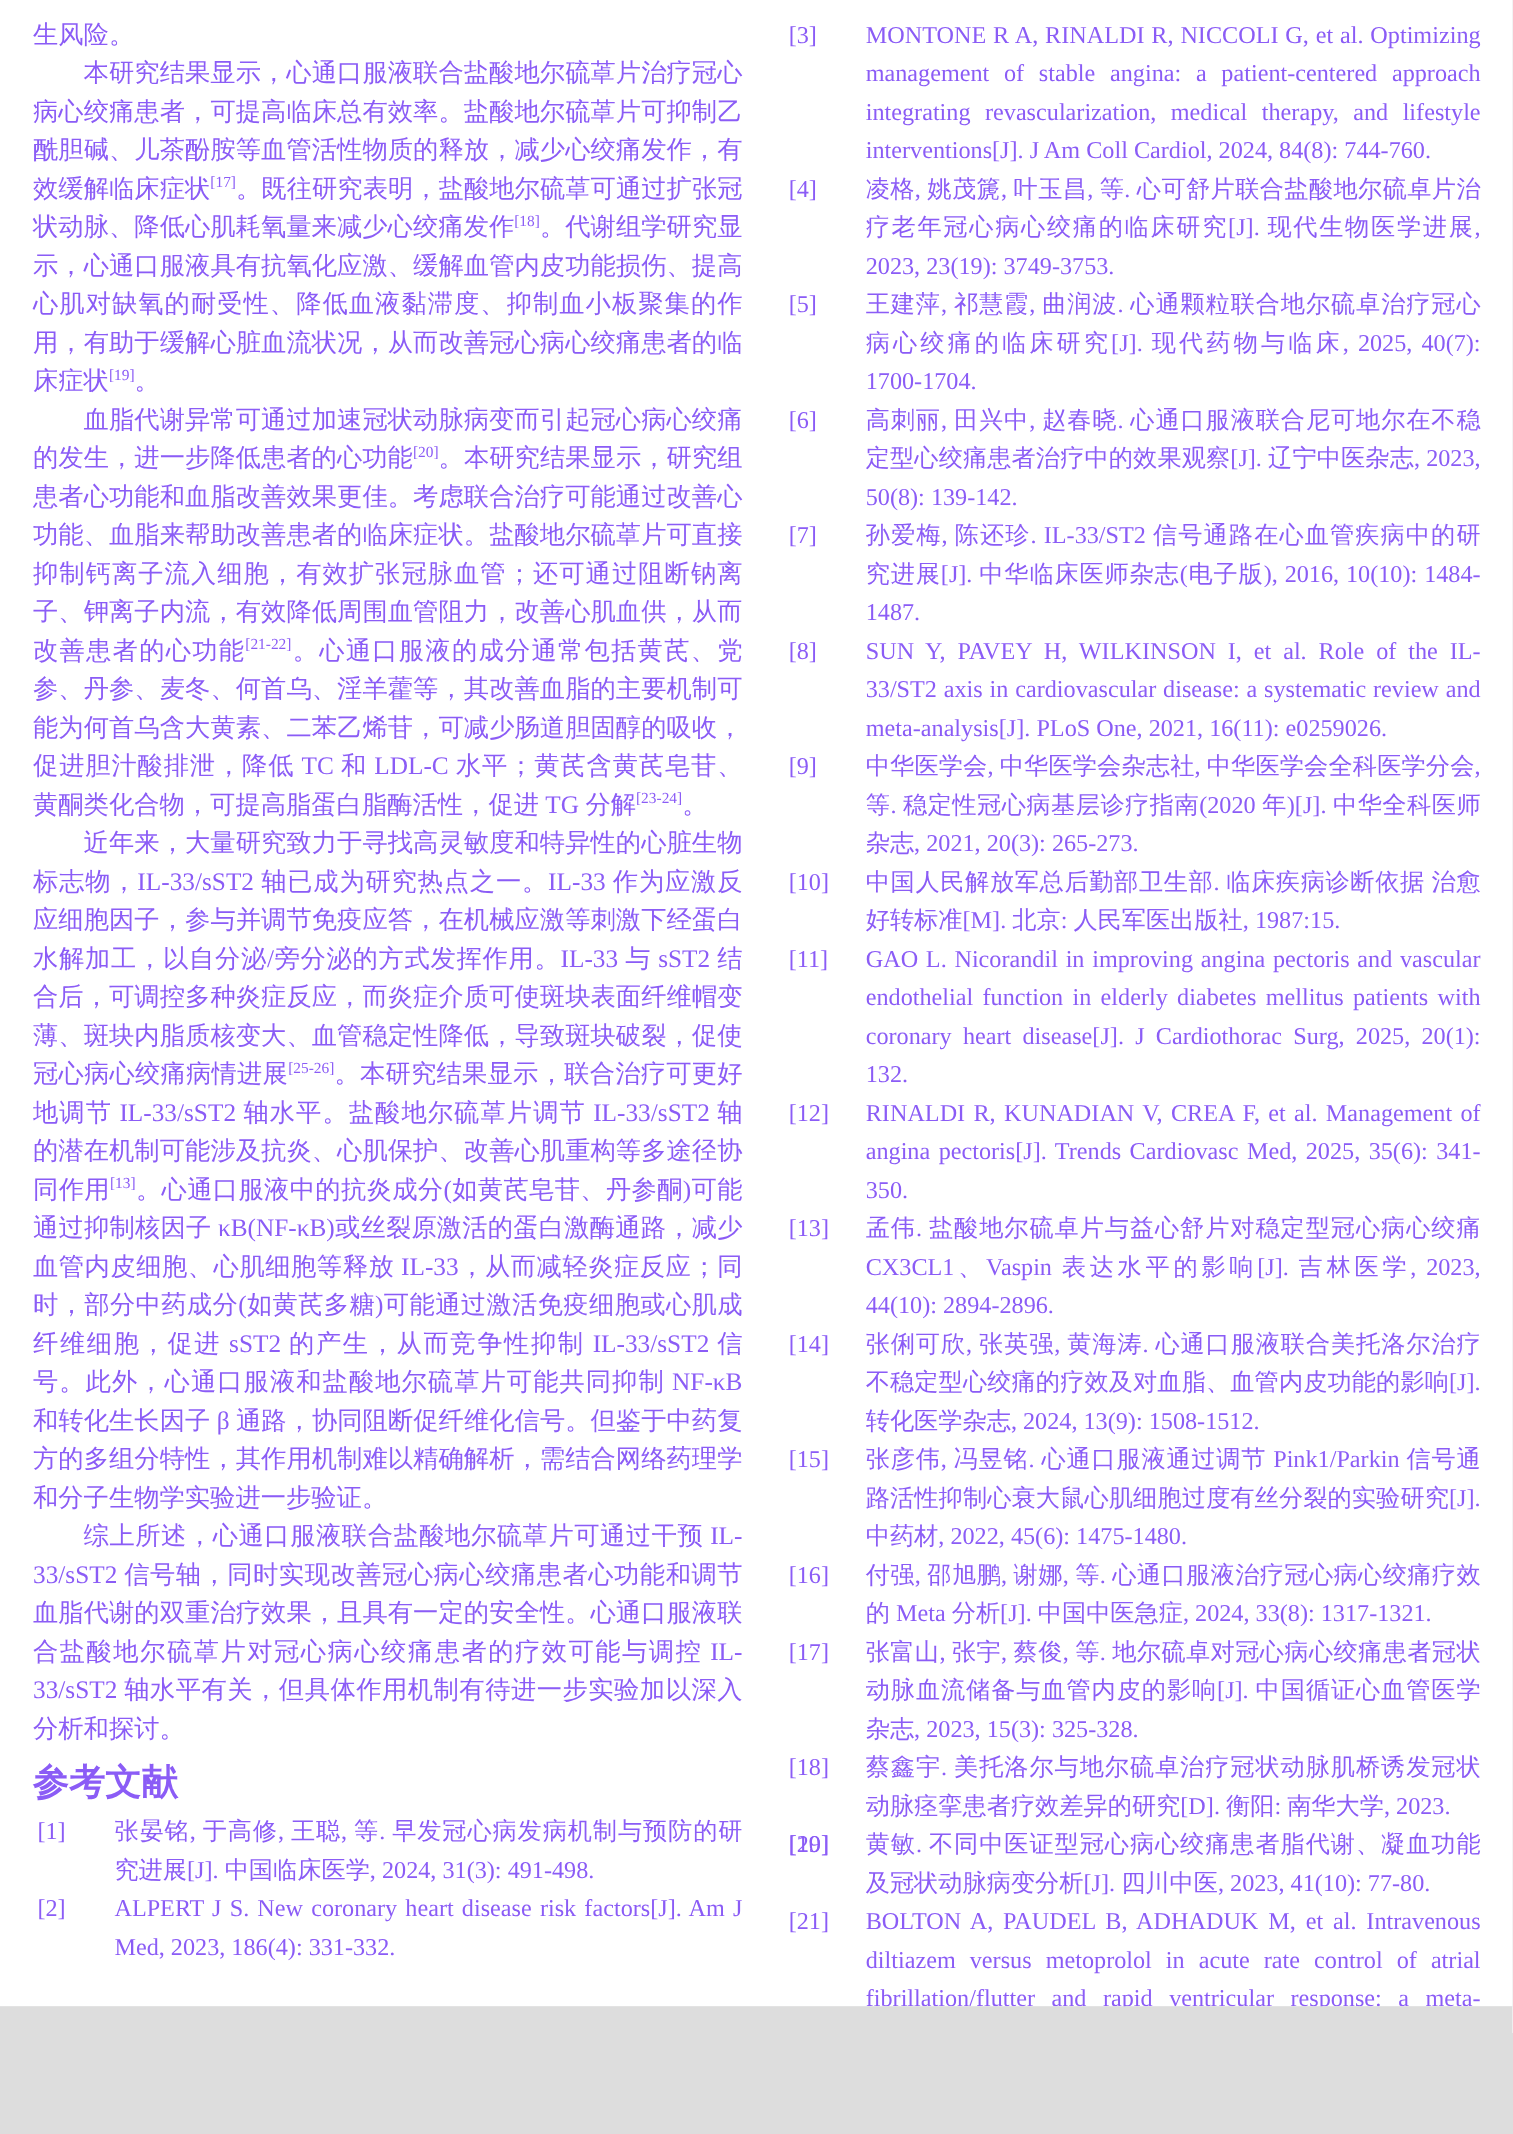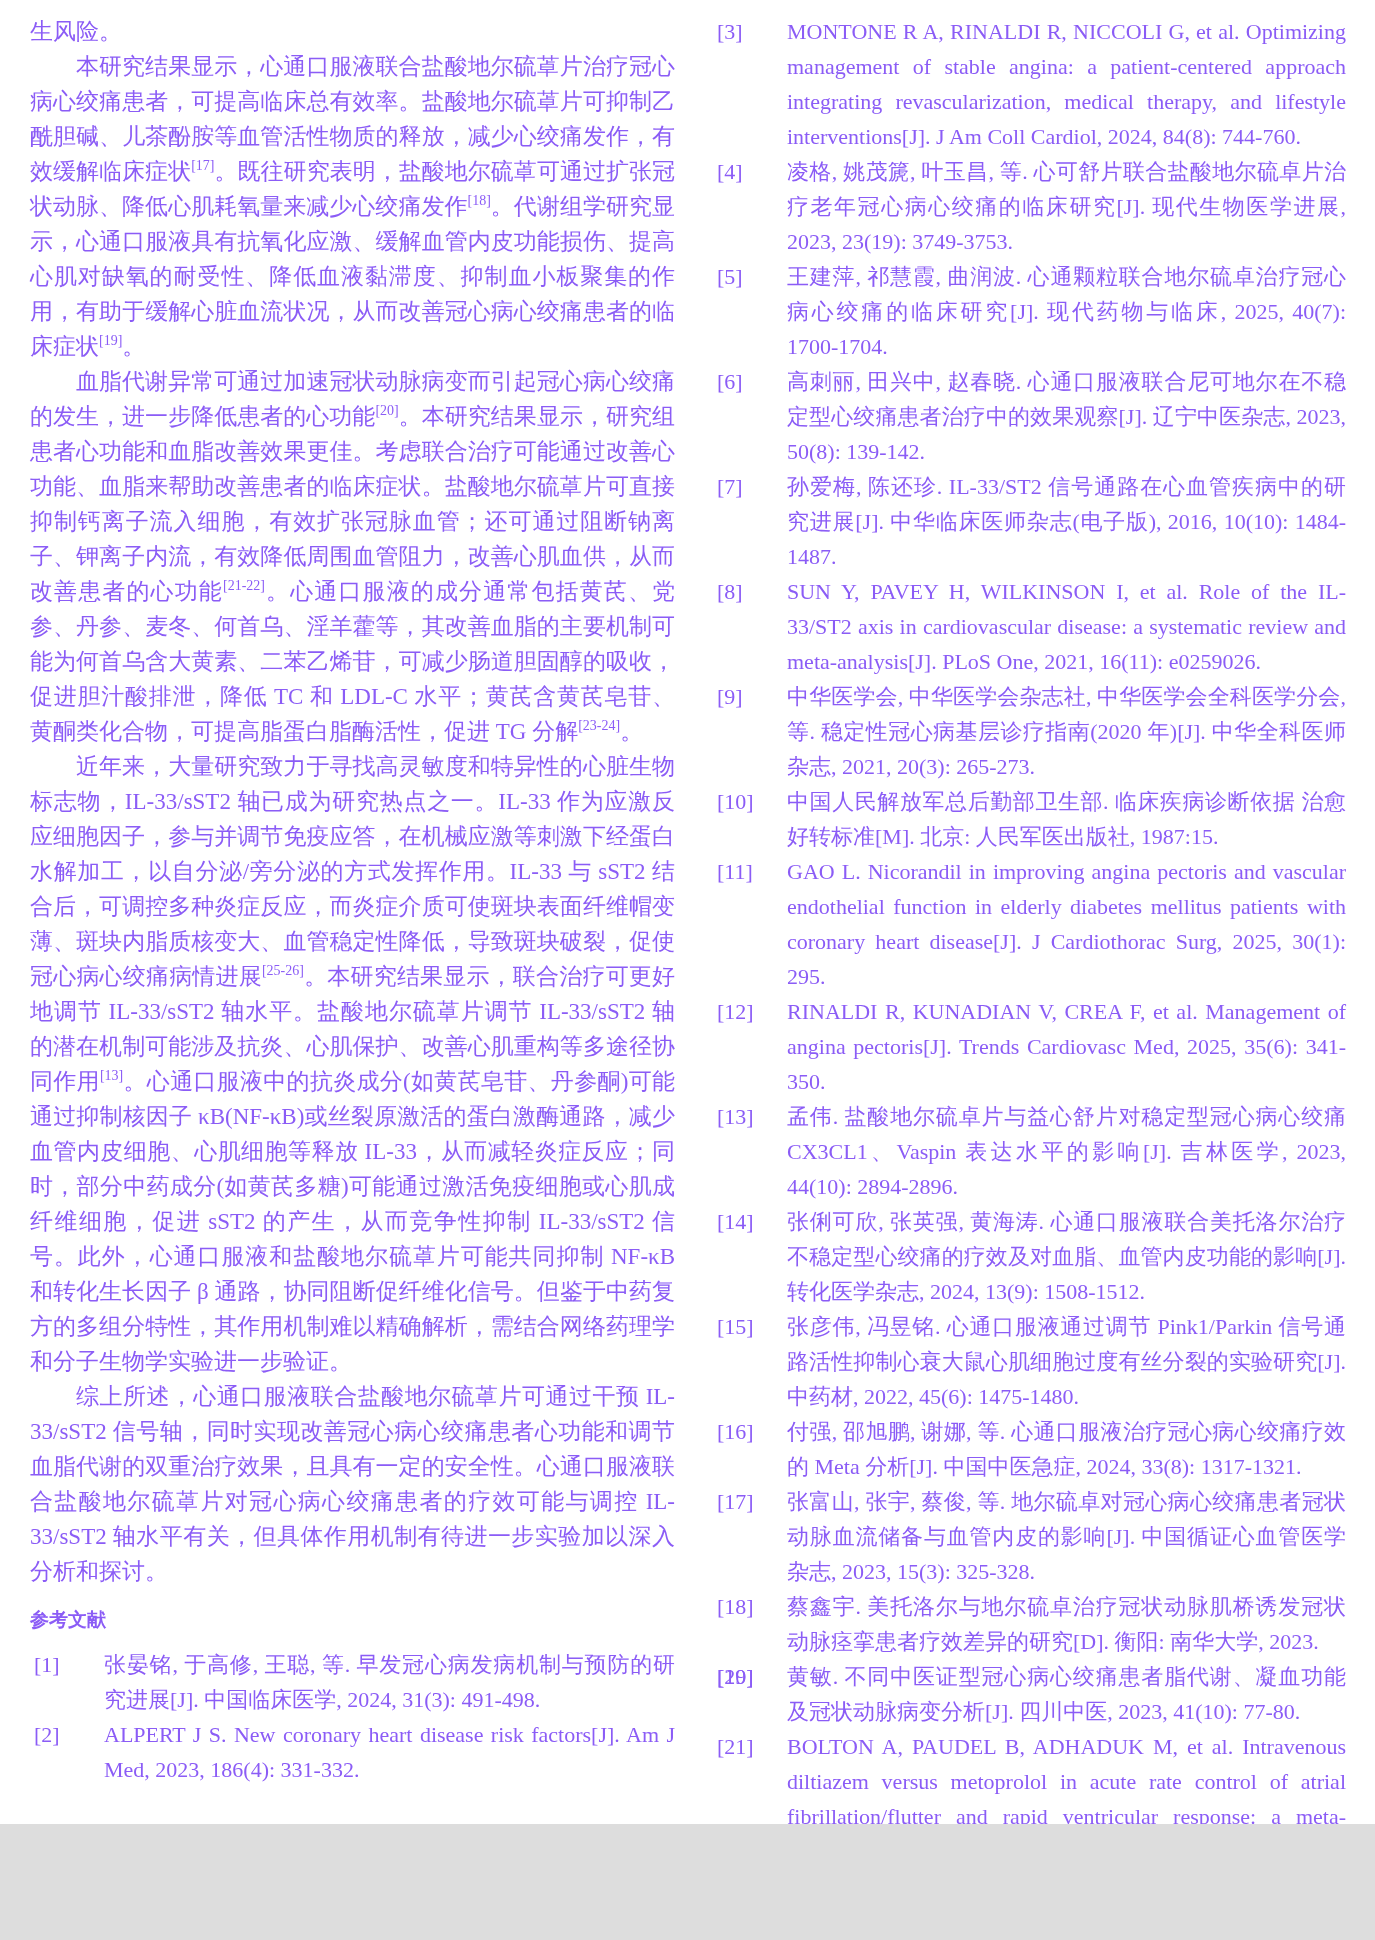--- a/index.html
+++ b/index.html
@@ -26,21 +26,21 @@
   }
   .body-para.no-indent { text-indent: 0; }
   sup {
     font-size: 14px;
     line-height: 0;
     vertical-align: super;
   }
 
   .refs-header {
     font-family: "Liberation Sans", "DejaVu Sans", sans-serif;
-    font-size: 19px;
+    font-size: 33px;
     font-weight: 700;
     margin: 12px 0 8px 0;
     line-height: 38px;
     text-align: left;
   }
 
   .ref {
     position: relative;
     padding-left: 74px;
     font-size: 22px;
@@ -83,21 +83,21 @@
   <div class="col col-right">
     <div id="refs-right">
         <div class="ref"><span class="ref-no">[3]</span><span class="ref-text">MONTONE R A, RINALDI R, NICCOLI G, et al. Optimizing management of stable angina: a patient-centered approach integrating revascularization, medical therapy, and lifestyle interventions[J]. J Am Coll Cardiol, 2024, 84(8): 744-760.</span></div>
         <div class="ref"><span class="ref-no">[4]</span><span class="ref-text">凌格, 姚茂篪, 叶玉昌, 等. 心可舒片联合盐酸地尔硫卓片治疗老年冠心病心绞痛的临床研究[J]. 现代生物医学进展, 2023, 23(19): 3749-3753.</span></div>
         <div class="ref"><span class="ref-no">[5]</span><span class="ref-text">王建萍, 祁慧霞, 曲润波. 心通颗粒联合地尔硫卓治疗冠心病心绞痛的临床研究[J]. 现代药物与临床, 2025, 40(7): 1700-1704.</span></div>
         <div class="ref"><span class="ref-no">[6]</span><span class="ref-text">高刺丽, 田兴中, 赵春晓. 心通口服液联合尼可地尔在不稳定型心绞痛患者治疗中的效果观察[J]. 辽宁中医杂志, 2023, 50(8): 139-142.</span></div>
         <div class="ref"><span class="ref-no">[7]</span><span class="ref-text">孙爱梅, 陈还珍. IL-33/ST2 信号通路在心血管疾病中的研究进展[J]. 中华临床医师杂志(电子版), 2016, 10(10): 1484-1487.</span></div>
         <div class="ref"><span class="ref-no">[8]</span><span class="ref-text">SUN Y, PAVEY H, WILKINSON I, et al. Role of the IL-33/ST2 axis in cardiovascular disease: a systematic review and meta-analysis[J]. PLoS One, 2021, 16(11): e0259026.</span></div>
         <div class="ref"><span class="ref-no">[9]</span><span class="ref-text">中华医学会, 中华医学会杂志社, 中华医学会全科医学分会, 等. 稳定性冠心病基层诊疗指南(2020 年)[J]. 中华全科医师杂志, 2021, 20(3): 265-273.</span></div>
         <div class="ref"><span class="ref-no">[10]</span><span class="ref-text">中国人民解放军总后勤部卫生部. 临床疾病诊断依据 治愈好转标准[M]. 北京: 人民军医出版社, 1987:15.</span></div>
-        <div class="ref"><span class="ref-no">[11]</span><span class="ref-text">GAO L. Nicorandil in improving angina pectoris and vascular endothelial function in elderly diabetes mellitus patients with coronary heart disease[J]. J Cardiothorac Surg, 2025, 30(1): 295.</span></div>
+        <div class="ref"><span class="ref-no">[11]</span><span class="ref-text">GAO L. Nicorandil in improving angina pectoris and vascular endothelial function in elderly diabetes mellitus patients with coronary heart disease[J]. J Cardiothorac Surg, 2025, 20(1): 132.</span></div>
         <div class="ref"><span class="ref-no">[12]</span><span class="ref-text">RINALDI R, KUNADIAN V, CREA F, et al. Management of angina pectoris[J]. Trends Cardiovasc Med, 2025, 35(6): 341-350.</span></div>
         <div class="ref"><span class="ref-no">[13]</span><span class="ref-text">孟伟. 盐酸地尔硫卓片与益心舒片对稳定型冠心病心绞痛 CX3CL1、Vaspin 表达水平的影响[J]. 吉林医学, 2023, 44(10): 2894-2896.</span></div>
         <div class="ref"><span class="ref-no">[14]</span><span class="ref-text">张俐可欣, 张英强, 黄海涛. 心通口服液联合美托洛尔治疗不稳定型心绞痛的疗效及对血脂、血管内皮功能的影响[J]. 转化医学杂志, 2024, 13(9): 1508-1512.</span></div>
         <div class="ref"><span class="ref-no">[15]</span><span class="ref-text">张彦伟, 冯昱铭. 心通口服液通过调节 Pink1/Parkin 信号通路活性抑制心衰大鼠心肌细胞过度有丝分裂的实验研究[J]. 中药材, 2022, 45(6): 1475-1480.</span></div>
         <div class="ref"><span class="ref-no">[16]</span><span class="ref-text">付强, 邵旭鹏, 谢娜, 等. 心通口服液治疗冠心病心绞痛疗效的 Meta 分析[J]. 中国中医急症, 2024, 33(8): 1317-1321.</span></div>
         <div class="ref"><span class="ref-no">[17]</span><span class="ref-text">张富山, 张宇, 蔡俊, 等. 地尔硫卓对冠心病心绞痛患者冠状动脉血流储备与血管内皮的影响[J]. 中国循证心血管医学杂志, 2023, 15(3): 325-328.</span></div>
         <div class="ref"><span class="ref-no">[18]</span><span class="ref-text">蔡鑫宇. 美托洛尔与地尔硫卓治疗冠状动脉肌桥诱发冠状动脉痉挛患者疗效差异的研究[D]. 衡阳: 南华大学, 2023.</span></div>
         <div class="ref"><span class="ref-no">[19]</span></div>
         <div class="ref"><span class="ref-no">[20]</span><span class="ref-text">黄敏. 不同中医证型冠心病心绞痛患者脂代谢、凝血功能及冠状动脉病变分析[J]. 四川中医, 2023, 41(10): 77-80.</span></div>
         <div class="ref"><span class="ref-no">[21]</span><span class="ref-text">BOLTON A, PAUDEL B, ADHADUK M, et al. Intravenous diltiazem versus metoprolol in acute rate control of atrial fibrillation/flutter and rapid ventricular response: a meta-analysis of randomized and observational studies[J]. Am J Cardiovasc Drugs, 2024, 24(1): 103-115.</span></div>

